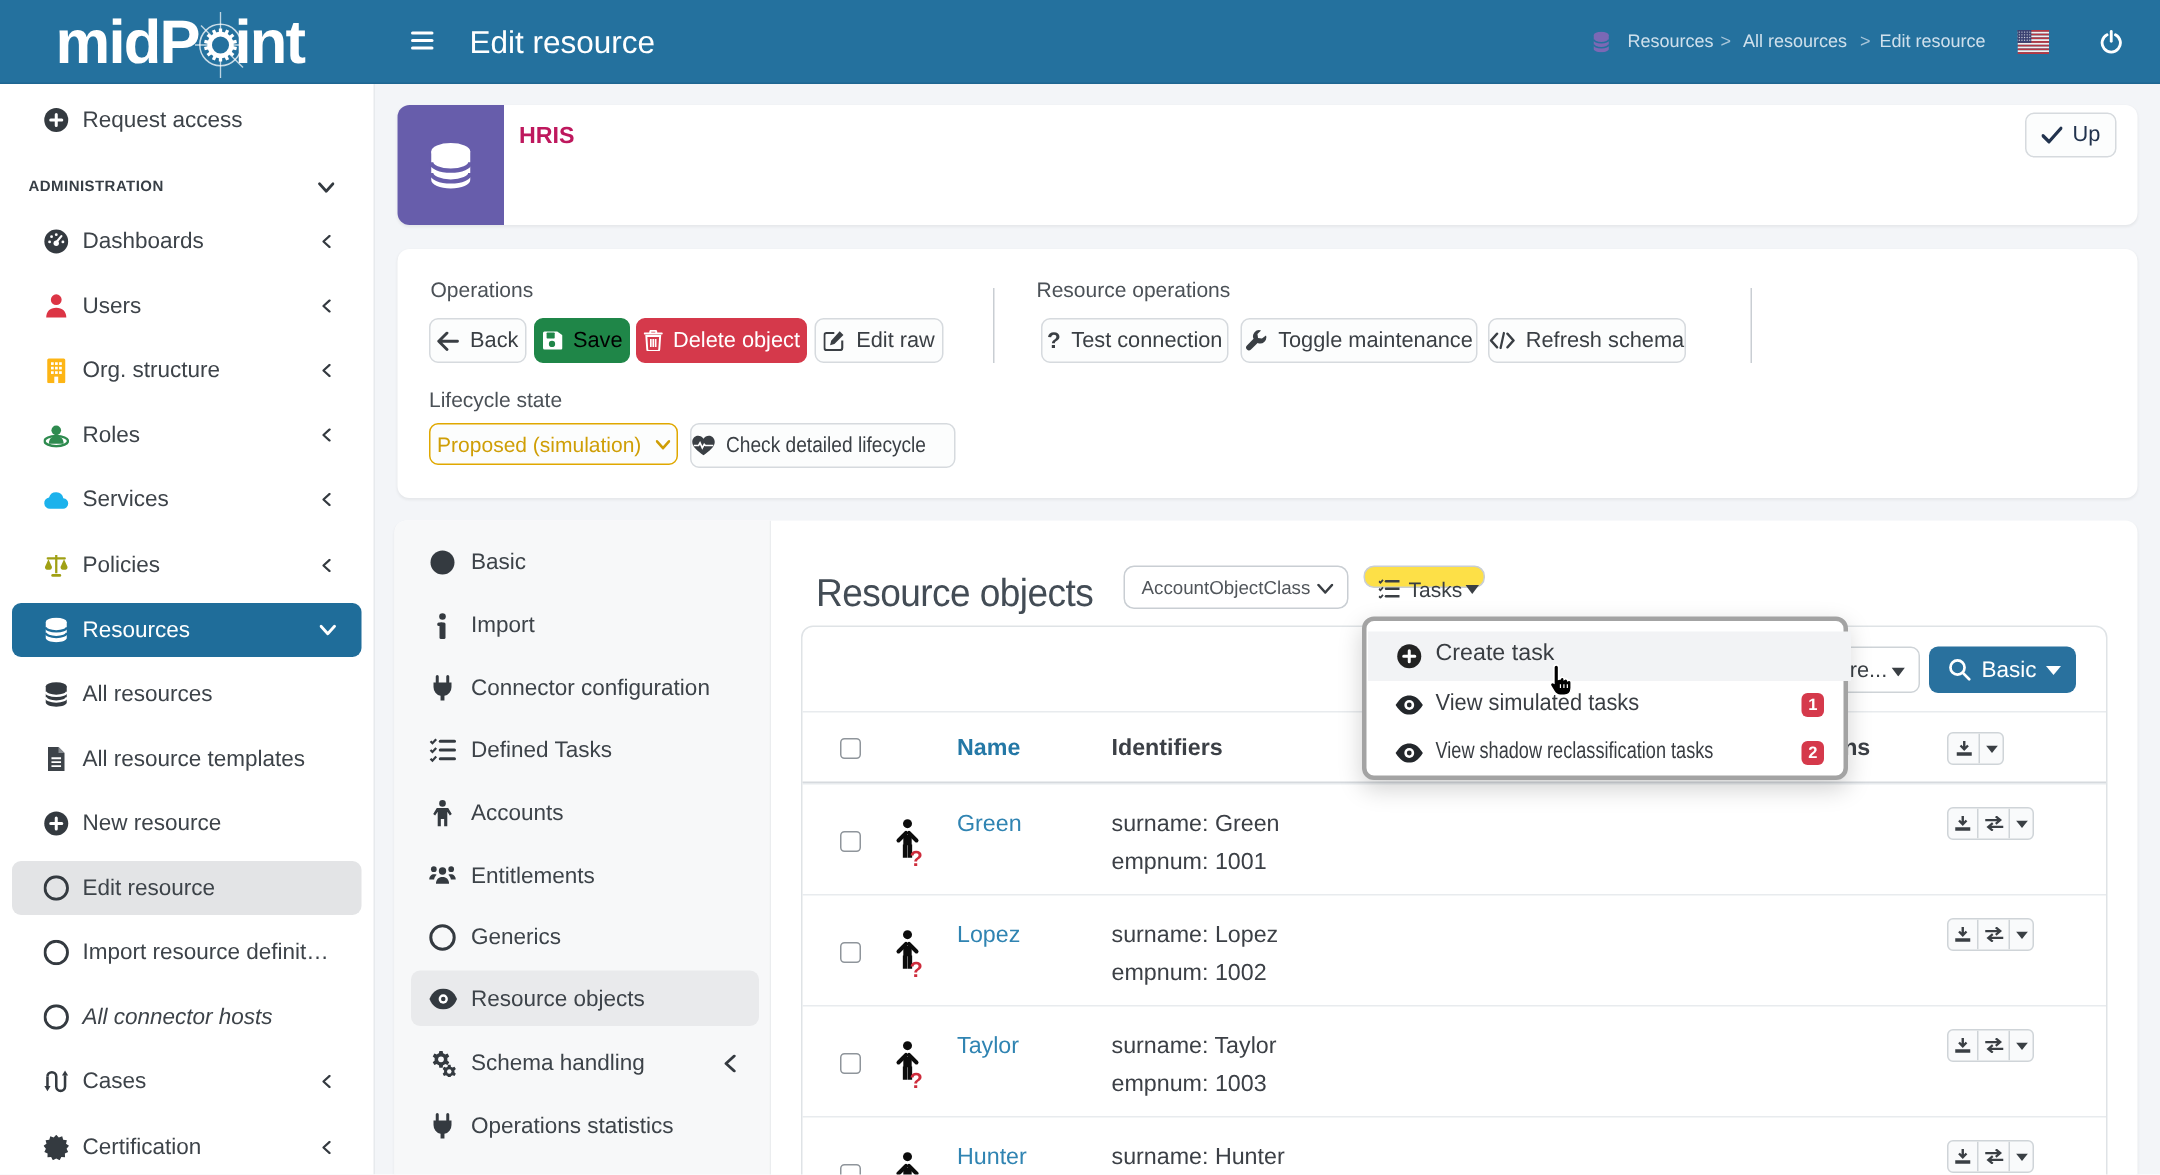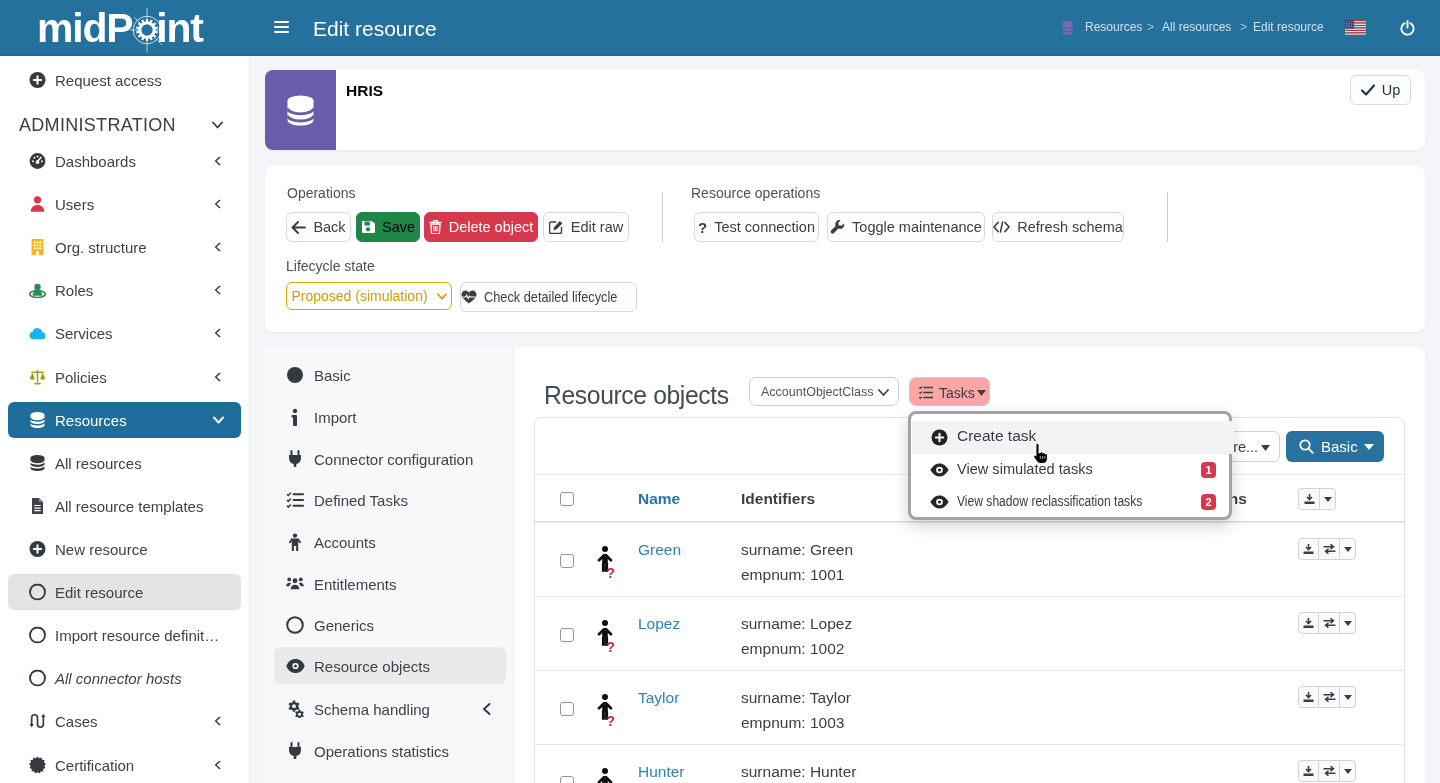--- a/index.html
+++ b/index.html
@@ -127,21 +127,21 @@
 
   <div class="sbitem" style="top:6px;">
     <svg class="sbico" viewBox="0 0 17 17">
         <circle cx="8.5" cy="8.5" r="8" fill="#343a40"></circle>
         <path d="M8.5 4.8v7.4M4.8 8.5h7.4" stroke="#fff" stroke-width="2" stroke-linecap="round"></path>
       </svg>
     <div class="sbtext">Request access</div>
   </div>
 
   <div class="sbitem" style="top:51px;">
-    <div class="abs" style="left:19px; top:50%; transform:translateY(-50%); font-size:18px; font-weight:normal; color:#373e45; letter-spacing:.3px;">ADMINISTRATION</div>
+    <div class="abs" style="left:19px; top:50%; transform:translateY(-50%); font-size:10px; font-weight:bold; color:#373e45; letter-spacing:.3px;">ADMINISTRATION</div>
     <svg class="abs" style="left:212px; top:14px;" width="11" height="8" viewBox="0 0 11 8">
         <path d="M1 1.5 5.5 6.5 10 1.5" fill="none" stroke="#343a40" stroke-width="1.8" stroke-linecap="round" stroke-linejoin="round"></path>
       </svg>
   </div>
 
   <div class="sbitem" style="top:87px;">
     <svg class="sbico" viewBox="0 0 18 18">
         <circle cx="9" cy="9" r="8.4" fill="#343a40"></circle>
         <circle cx="9" cy="10.2" r="1.9" fill="#fff"></circle>
         <path d="M9 9.6 12.6 5.2" stroke="#fff" stroke-width="1.6" stroke-linecap="round"></path>
@@ -317,21 +317,21 @@
 </div>
 
 <div class="card" style="left:265px; top:70px; width:1160px; height:80px;">
   <div class="abs" style="left:0; top:0; width:71px; height:80px; background:#675dab; border-radius:8px 0 0 8px;"></div>
   <svg class="abs" style="left:21px; top:25px" width="29" height="31" viewBox="0 0 29 31">
     <ellipse cx="14.5" cy="6" rx="13" ry="5.6" fill="#fff"></ellipse>
     <path d="M1.5 6v19c0 3.1 5.8 5.6 13 5.6s13-2.5 13-5.6V6" fill="#fff"></path>
     <path d="M1.5 13.2a13 5.6 0 0 0 26 0" fill="none" stroke="#675dab" stroke-width="2.8"></path>
     <path d="M1.5 20.4a13 5.6 0 0 0 26 0" fill="none" stroke="#675dab" stroke-width="2.8"></path>
   </svg>
-  <div class="abs" style="left:81px; top:12px; font-size:15.5px; font-weight:bold; color:#000000;">HRIS</div>
+  <div class="abs" style="left:81px; top:12px; font-size:15.5px; font-weight:bold; color:#be185d;">HRIS</div>
   <div class="btn" style="left:1085px; top:5px; width:61px; height:30px; color:#22334e; font-weight:500;"><svg width="14" height="12" viewBox="0 0 14 12">
         <path d="M1 6.5 5 10.5 13 1.5" fill="none" stroke="#22334e" stroke-width="2.2" stroke-linecap="round" stroke-linejoin="round"></path>
       </svg>Up</div>
 </div>
 
 <div class="card" style="left:265px; top:166px; width:1160px; height:166px;" id="ops">
   <div class="lbl" style="left:22px; top:19px;">Operations</div>
 
   <div class="btn" style="left:21px; top:46px; width:65px;"><svg width="15" height="13" viewBox="0 0 15 13">
         <path d="M7 1 1.5 6.5 7 12M1.5 6.5H14" fill="none" stroke="#3a3f44" stroke-width="1.9" stroke-linecap="round" stroke-linejoin="round"></path>
@@ -481,21 +481,21 @@
 
   <div class="abs" style="left:281px; top:33px; font-size:26px; color:#434c55; letter-spacing:-0.4px; transform:scaleX(.95); transform-origin:left;">Resource objects</div>
 
   <div class="abs" style="left:486px; top:30px; width:150px; height:29px; border:1px solid #c9ced3; border-radius:7px; background:#fff;">
     <div class="abs" style="left:11px; top:7px; font-size:12.5px; color:#50555a;">AccountObjectClass</div>
     <svg class="abs" style="right:9px; top:11px;" width="11" height="7" viewBox="0 0 11 7">
         <path d="M1 1 5.5 6 10 1" fill="none" stroke="#3a3f44" stroke-width="1.7" stroke-linecap="round" stroke-linejoin="round"></path>
       </svg>
   </div>
 
-  <div class="abs" style="left:646px; top:30px; width:81px; height:29px; border:1px solid #c9ced3; border-radius:7px; background:#fca5a5;">
+  <div class="abs" style="left:646px; top:30px; width:81px; height:15px; border:1px solid #c9ced3; border-radius:7px; background:#fde047;">
     <svg class="abs" style="left:9px; top:8px;" width="14" height="13" viewBox="0 0 14 13">
         <g stroke="#3a3f44" stroke-width="1.7" stroke-linecap="round">
           <line x1="5" y1="1.5" x2="14" y2="1.5"></line>
           <line x1="5" y1="6.5" x2="14" y2="6.5"></line>
           <line x1="5" y1="11.5" x2="14" y2="11.5"></line>
         </g>
         <path d="M0.3 1.5 1.3 2.5 3 0.6" fill="none" stroke="#3a3f44" stroke-width="1.2"></path>
         <path d="M0.3 6.5 1.3 7.5 3 5.6" fill="none" stroke="#3a3f44" stroke-width="1.2"></path>
         <path d="M0.3 11.5 1.3 12.5 3 10.6" fill="none" stroke="#3a3f44" stroke-width="1.2"></path>
       </svg>

